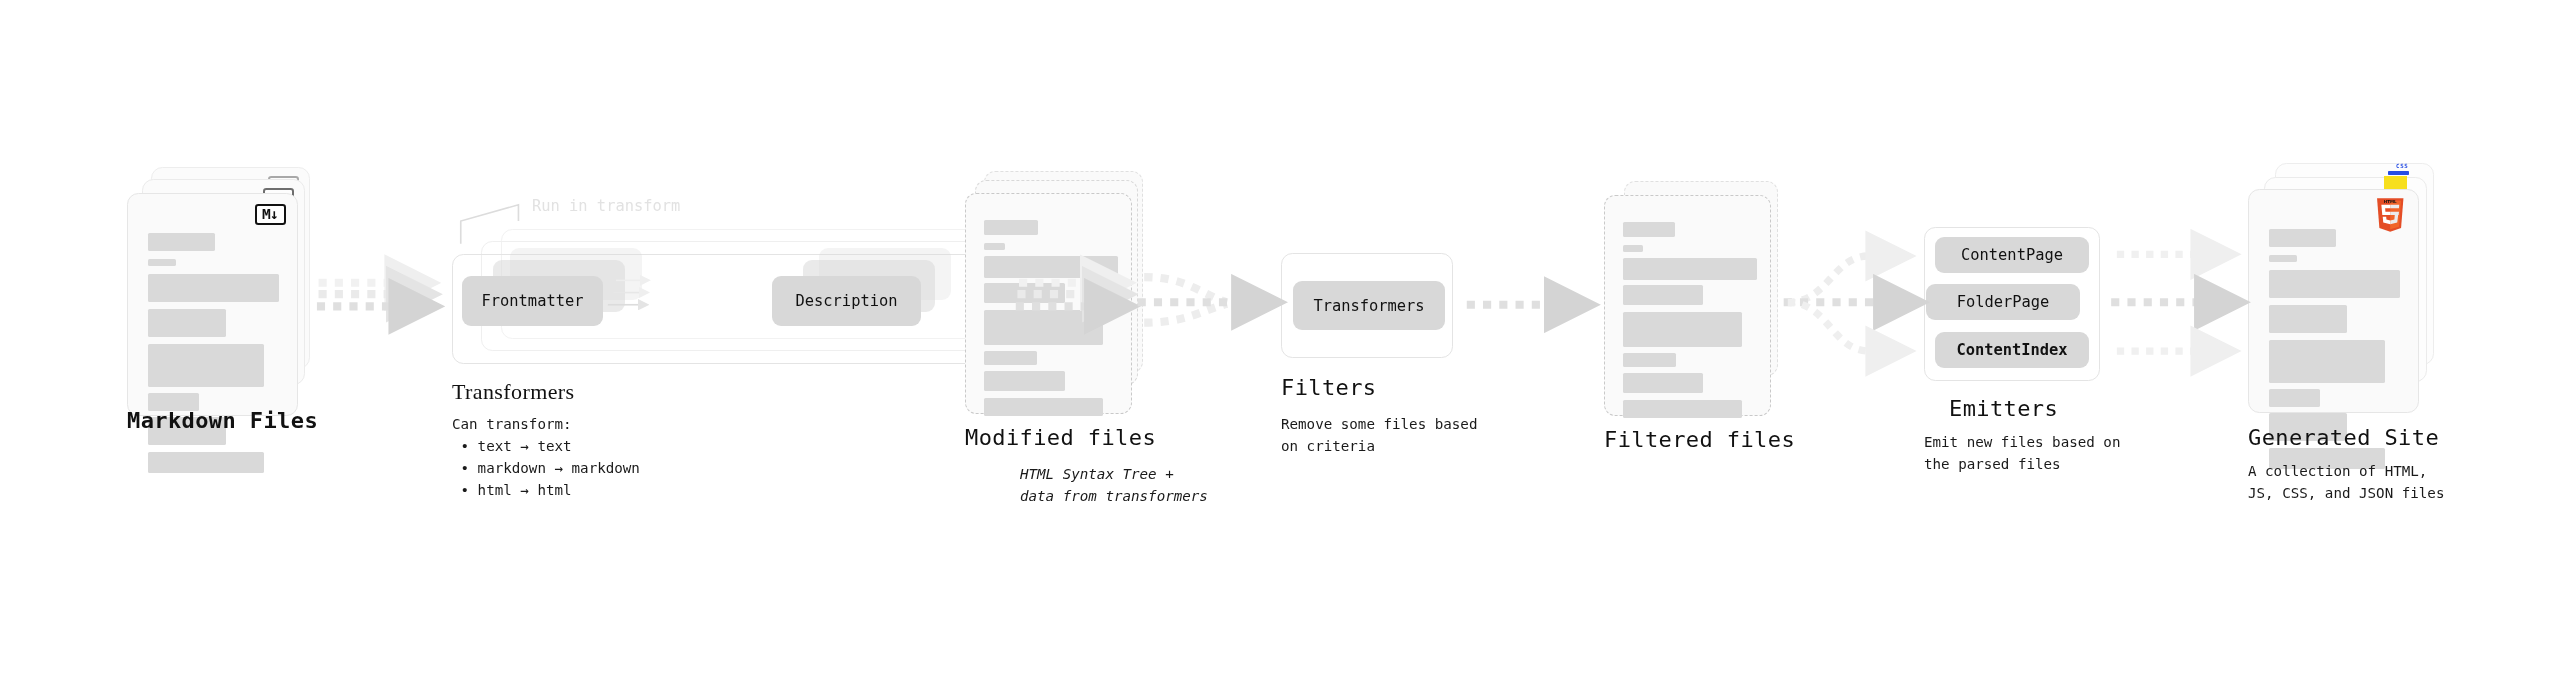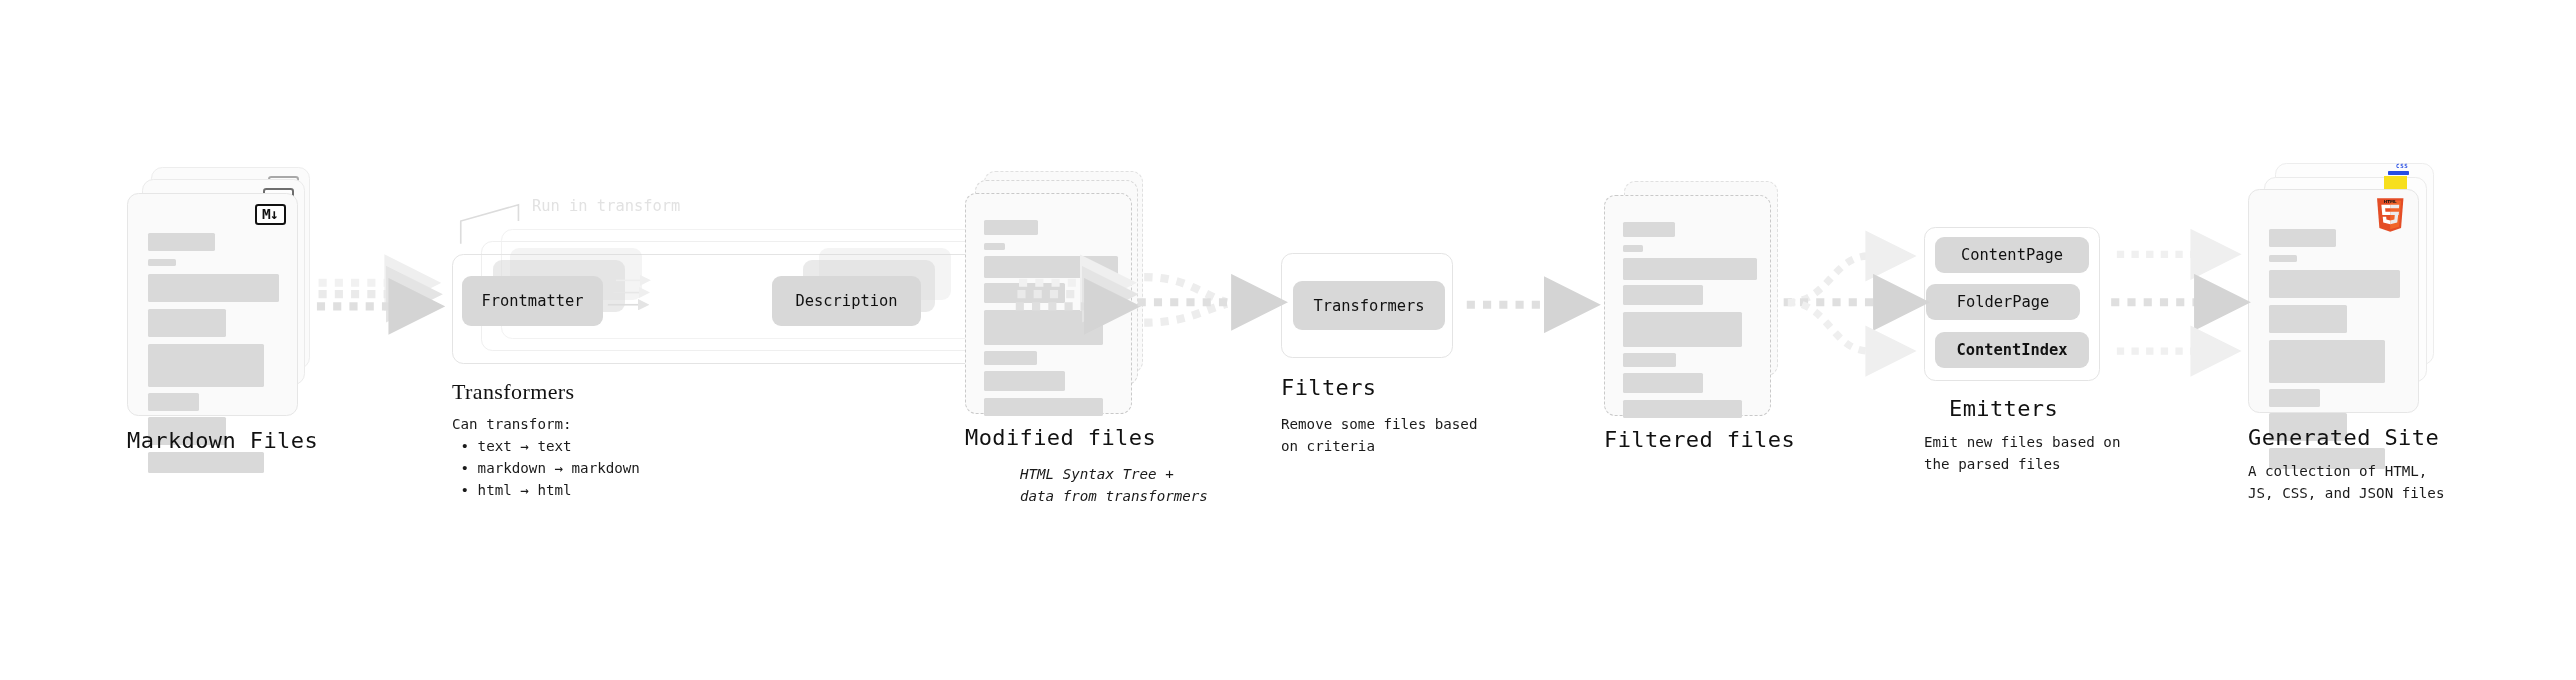--- a/index.html
+++ b/index.html
@@ -96,21 +96,21 @@
       <div class="badge-md" style="right:11.4px; top:9.8px;">M↓</div>
       <div class="skel" style="left:19.5px; top:39px; width:67px; height:18px;"></div>
       <div class="skel" style="left:19.5px; top:65px; width:28px; height:7.3px;"></div>
       <div class="skel" style="left:19.5px; top:80px; width:131px; height:28.4px;"></div>
       <div class="skel" style="left:19.5px; top:115px; width:78px; height:28.4px;"></div>
       <div class="skel" style="left:19.5px; top:150px; width:116px; height:43px;"></div>
       <div class="skel" style="left:19.5px; top:199px; width:51px; height:18px;"></div>
       <div class="skel" style="left:19.5px; top:223px; width:78px; height:28.4px;"></div>
       <div class="skel" style="left:19.5px; top:258px; width:116px; height:21px;"></div>
     </div>
-    <div class="caption" style="left:127px; top:428px;">Markdown Files</div>
+    <div class="caption" style="left:127px; top:408px;font-weight:bold;">Markdown Files</div>
   </div>
 
   <div>
     <div class="procbox" style="left:501px; top:229px; width:553px; height:110px; border-color:#f2f2f2;"></div>
     <div class="procbox" style="left:481px; top:241px; width:553px; height:110px; border-color:#efefef;"></div>
     <div class="procbox" style="left:452px; top:254px; width:553px; height:110px; border-color:#e4e4e4;"></div>
 
     <div class="parallel-label" style="left:532px; top:197px;">Run in transform</div>
 
     <div class="pill l1" style="left:510px; top:248px; width:132px; height:52px;"></div>

